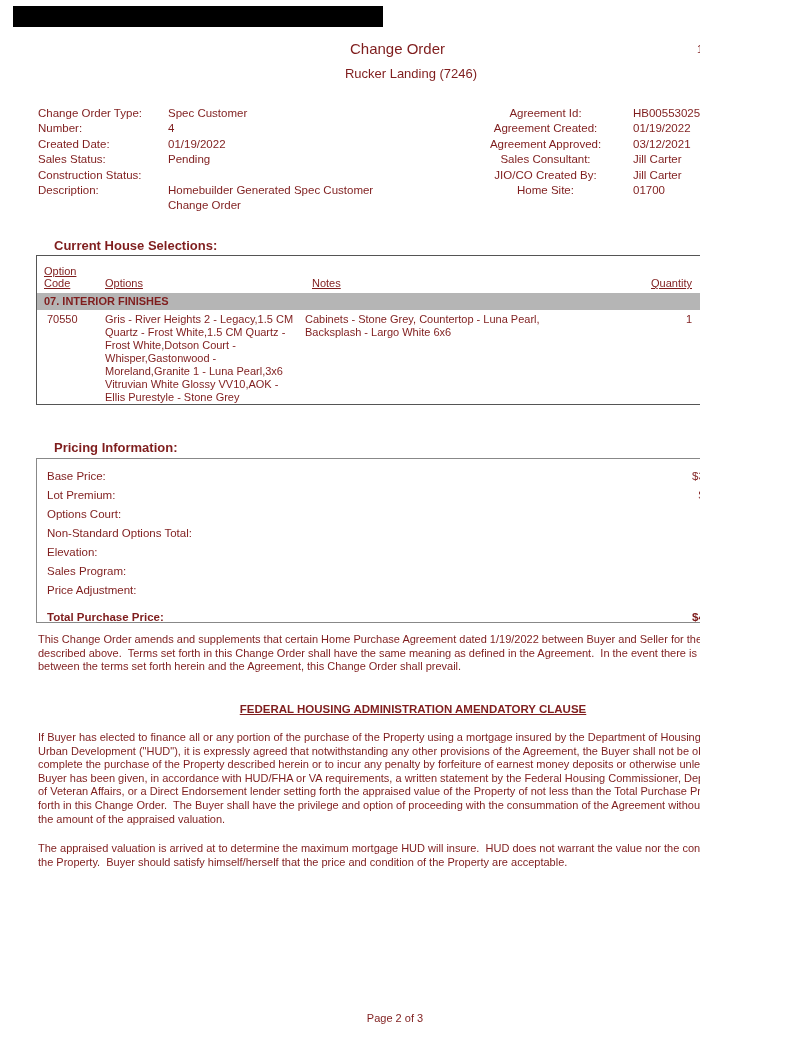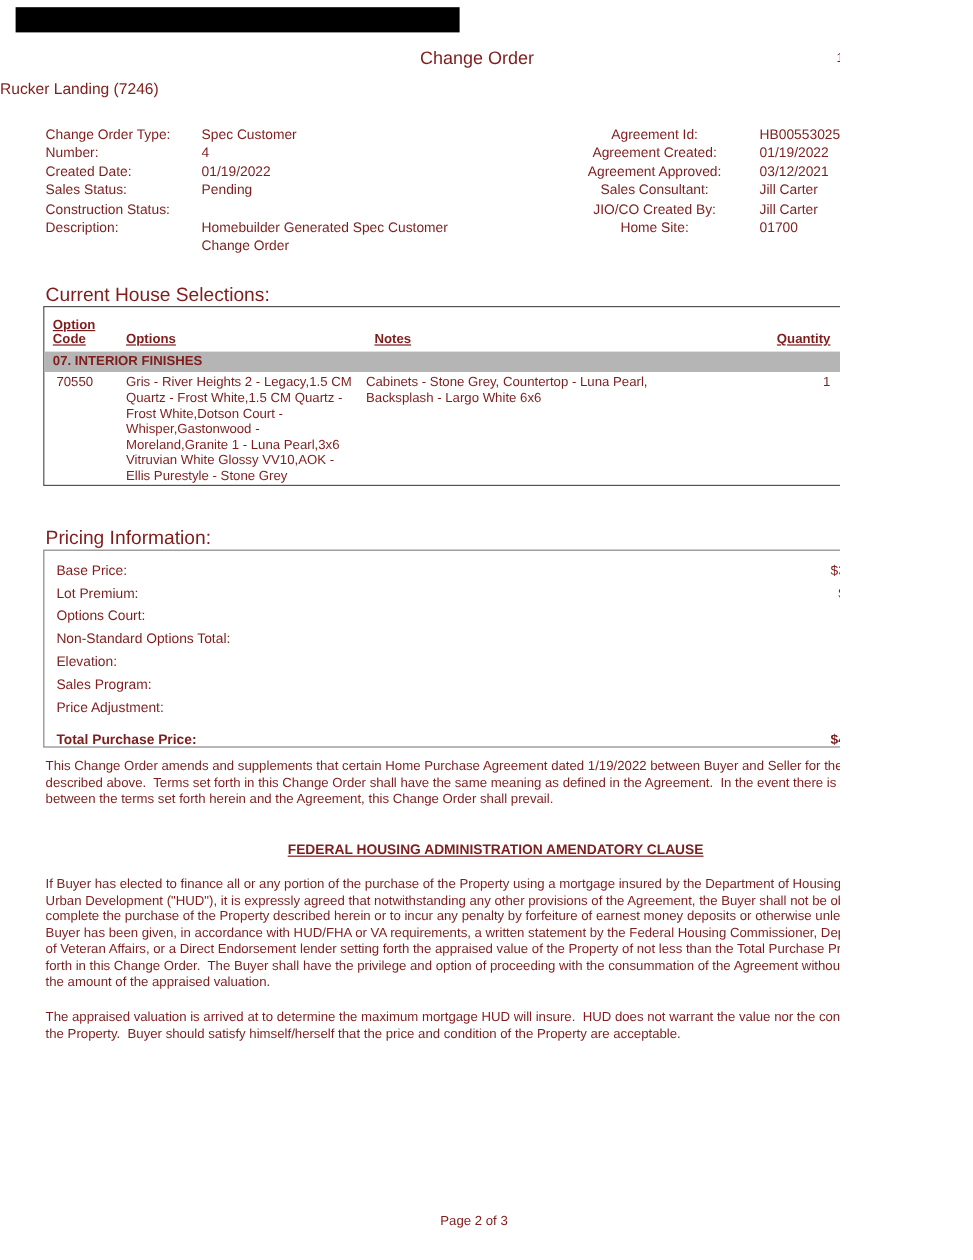--- a/index.html
+++ b/index.html
@@ -8,41 +8,41 @@
     position:relative;
     width:700px; height:1050px;
     background:#fff;
     font-family:"Liberation Sans", sans-serif;
     color:#7f1d1d;
     overflow:hidden;
   }
   .redaction-bar { position:absolute; left:13px; top:6px; width:370px; height:21px; background:#000; }
   .doc-title { position:absolute; top:40px; left:0; width:795px; text-align:center; font-size:15px; }
   .doc-date { position:absolute; top:43px; left:697px; font-size:11px; }
-  .doc-subtitle { position:absolute; top:66px; left:0; width:790px; text-align:left; font-size:13px; }
+  .doc-subtitle { position:absolute; top:66px; left:16px; width:790px; text-align:center; font-size:13px; }
 
   .info-grid { position:absolute; top:106px; left:38px; width:740px; font-size:11.5px; line-height:15.4px; }
   .info-col-left  { position:absolute; left:0; top:0; width:400px; }
   .info-col-right { position:absolute; left:440px; top:0; width:300px; }
   .info-row { display:flex; }
   .info-col-left  .info-label { width:130px; flex:none; }
   .info-col-right .info-label { width:135px; flex:none;text-align:center; }
   .info-col-left  .info-value { width:225px; }
   .info-col-right .info-value { flex:1;padding-left:20px; }
 
-  .section-heading { position:absolute; left:38px; font-size:16px; }
+  .section-heading { position:absolute; left:54px; font-size:13px;font-weight:bold; }
   .heading-selections { top:238px; }
   .heading-pricing { top:440px; }
 
   .selections-table {
     position:absolute; left:36px; top:255px; width:731px; height:150px;
     border:1px solid #555; font-size:11px;
   }
   .sel-header { display:flex; align-items:flex-end; height:37px; padding-bottom:4px; }
-  .sel-header .hcell { font-weight:bold; text-decoration:underline; line-height:12px; }
+  .sel-header .hcell { font-weight:normal; text-decoration:underline; line-height:12px; }
   .col-code    { width:68px;  padding-left:7px; flex:none; }
   .col-options { width:207px; flex:none; }
   .col-notes   { width:280px; flex:none; }
   .col-qty     { width:100px; flex:none; text-align:right; }
   .col-price   { flex:1; text-align:right; padding-right:12px; }
   .sel-section-row { background:#b5b5b5; font-weight:bold; padding:2px 0 2px 7px; height:17px; line-height:13px; }
   .sel-row { display:flex; padding-top:3px; line-height:13px; }
   .sel-row .col-code { padding-left:10px; }
   .sel-row .col-options { width:200px; padding-right:6px; }
   .sel-row .col-notes { width:287px; padding-right:10px; }

